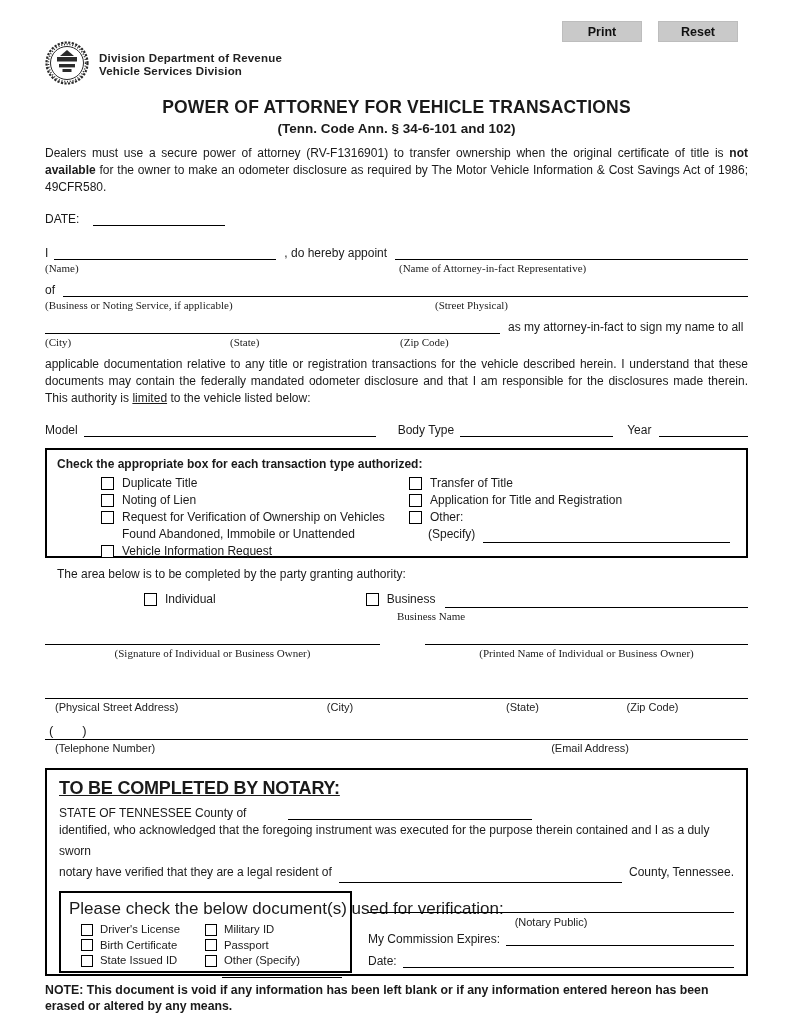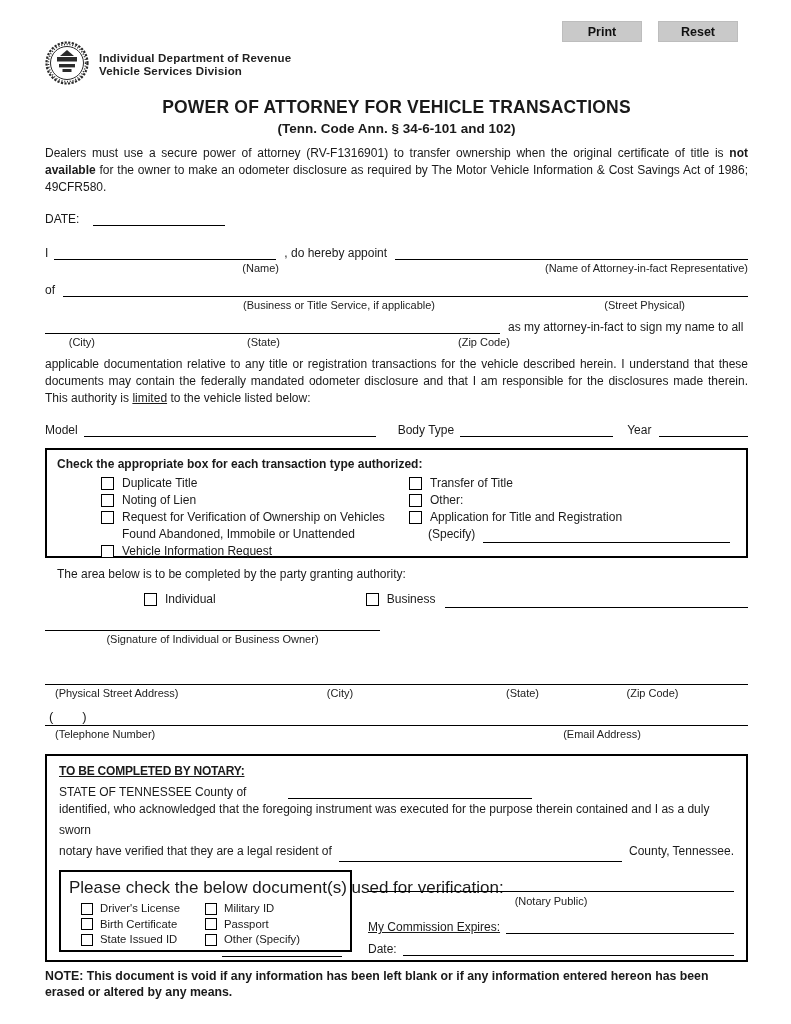--- a/index.html
+++ b/index.html
@@ -25,40 +25,40 @@
   
   .para{font-size:12px;line-height:17px;text-align:justify;margin:0;}
   .intro{margin-top:9px;}
   .b{font-weight:bold;}
   .u{text-decoration:underline;}
   
   .row{display:flex;align-items:flex-end;font-size:12px;}
   .row span{white-space:nowrap;}
   .bl{border-bottom:1.5px solid #000;height:14px;box-sizing:border-box;}
   .labels{display:flex;font-size:11px;color:#222;margin-top:2px;}
-  .labels .c{text-align:right;white-space:nowrap;}
+  .labels .c{text-align:left;white-space:nowrap;font-family:Liberation Serif, serif;}
   .gap{flex:none;}
   .fill{flex:1;}
   
   .cb{width:11px;height:11px;border:1.5px solid #000;background:#fff;flex:none;display:inline-block;box-sizing:content-box;}
   .cb.sm{width:10px;height:10px;}
   .ck{display:flex;align-items:center;gap:8px;line-height:17px;font-size:12px;}
   
   .obox{border:2px solid #000;box-sizing:border-box;}
   
   .tbox{margin-top:11px;height:110px;padding:7px 10px;}
   .tbox .ttl{font-weight:bold;font-size:12px;margin-bottom:4px;}
   .tcols{display:flex;}
   .tleft{width:352px;padding-left:44px;box-sizing:border-box;}
   .tright{flex:1;}
   .ck2{margin-left:21px;line-height:17px;font-size:12px;}
   .spec{display:flex;align-items:flex-end;margin-left:19px;line-height:17px;font-size:12px;}
   
   .nbox{margin-top:12px;height:208px;padding:8px 12px;}
-  .nttl{font-weight:bold;font-size:12px;text-decoration:underline;letter-spacing:-.2px;}
+  .nttl{font-weight:bold;font-size:18px;text-decoration:underline;letter-spacing:-.2px;}
   .vbox{border:2px solid #000;width:293px;padding:6px 8px;box-sizing:border-box;height:82px;}
   .vttl{font-size:17px;margin-bottom:3px;white-space:nowrap;}
   .vcols{display:flex;}
   .vleft{width:137px;padding-left:12px;box-sizing:border-box;}
   .vright{flex:1;}
   .vck{display:flex;align-items:center;gap:7px;line-height:15.5px;font-size:11.3px;}
   
   .note{margin-top:7px;font-size:12.3px;font-weight:bold;line-height:15.5px;text-align:left;}
   .pre{white-space:pre;}
 </style>
@@ -76,21 +76,21 @@
         <circle cx="22" cy="22" r="20.5" fill="#fff" stroke="#2b2b2b" stroke-width="2.2" stroke-dasharray="2.2 1.4"></circle>
         <circle cx="22" cy="22" r="16.5" fill="none" stroke="#2b2b2b" stroke-width="1"></circle>
         <circle cx="22" cy="22" r="18.6" fill="none" stroke="#2b2b2b" stroke-width="1.6" stroke-dasharray="1 1.8"></circle>
         <rect x="12" y="16" width="20" height="4.5" fill="#2b2b2b"></rect>
         <path d="M15 15 L22 9 L29 15 Z" fill="#2b2b2b"></path>
         <rect x="14" y="23" width="16" height="3.4" fill="#2b2b2b"></rect>
         <rect x="17.5" y="28" width="9" height="3" fill="#2b2b2b"></rect>
       </svg>
     </span>
     <div class="dept">
-      <div>Individual Department of Revenue</div>
+      <div>Division Department of Revenue</div>
       <div>Vehicle Services Division</div>
     </div>
   </div>
 
   <div class="title">POWER OF ATTORNEY FOR VEHICLE TRANSACTIONS</div>
   <div class="subtitle">(Tenn. Code Ann. § 34-6-101 and 102)</div>
 
   <p class="para intro"><span>Dealers must use a secure power of attorney (RV-F1316901) to transfer ownership when the original certificate of title is </span><span class="b">not available</span><span> for the owner to make an odometer disclosure as required by The Motor Vehicle Information &amp; Cost Savings Act of 1986; 49CFR580.</span></p>
 
   <div class="row" style="margin-top:16px;">
@@ -108,21 +108,21 @@
     <div class="c" style="width:234px;">(Name)</div>
     <div class="gap" style="width:120px;"></div>
     <div class="c fill">(Name of Attorney-in-fact Representative)</div>
   </div>
 
   <div class="row" style="margin-top:9px;">
     <span>of</span>
     <div class="bl fill" style="margin-left:8px;"></div>
   </div>
   <div class="labels">
-    <div class="c" style="width:390px;">(Business or Title Service, if applicable)</div>
+    <div class="c" style="width:390px;">(Business or Noting Service, if applicable)</div>
     <div class="c" style="width:250px;">(Street Physical)</div>
     <div class="fill"></div>
   </div>
 
   <div class="row" style="margin-top:9px;">
     <div class="bl gap" style="width:455px;"></div>
     <span style="margin-left:8px;">as my attorney-in-fact to sign my name  to all</span>
   </div>
   <div class="labels">
     <div class="c" style="width:50px;">(City)</div>
@@ -166,25 +166,25 @@
             <span>Vehicle Information Request</span>
           </div>
       </div>
       <div class="tright">
         <div class="ck">
             <span class="cb"></span>
             <span>Transfer of Title</span>
           </div>
         <div class="ck">
             <span class="cb"></span>
+            <span>Application for Title and Registration</span>
+          </div>
+        <div class="ck">
+            <span class="cb"></span>
             <span>Other:</span>
-          </div>
-        <div class="ck">
-            <span class="cb"></span>
-            <span>Application for Title and Registration</span>
           </div>
         <div class="spec">
             <span>(Specify)</span>
             <div class="bl fill" style="margin-left:8px;margin-right:6px;"></div>
           </div>
       </div>
     </div>
   </div>
 
   <div style="margin-top:9px;margin-left:12px;font-size:12px;">The area below is to be completed by the party granting authority:</div>
@@ -193,43 +193,52 @@
     <div class="ck" style="margin-left:55px;padding-left:44px;">
         <span class="cb"></span>
         <span>Individual</span>
       </div>
     <div class="ck" style="margin-left:150px;">
         <span class="cb"></span>
         <span>Business</span>
       </div>
     <div class="bl fill" style="margin-left:10px;"></div>
   </div>
+  <div class="labels">
+    <div class="gap" style="width:352px;"></div>
+    <div class="c fill">Business Name</div>
+  </div>
 
   <div style="display:flex;margin-top:22px;">
     <div style="width:335px;border-top:1.8px solid #000;">
       <div class="labels" style="justify-content:center;">
           <span class="c">(Signature of Individual or Business Owner)</span>
         </div>
     </div>
     <div style="width:45px;"></div>
+    <div style="flex:1;border-top:1.8px solid #000;">
+      <div class="labels" style="justify-content:center;">
+          <span class="c">(Printed Name of Individual or Business Owner)</span>
+        </div>
+    </div>
   </div>
 
   <div class="bl" style="margin-top:26px;"></div>
   <div style="position:relative;height:14px;font-size:11px;color:#222;margin-top:2px;">
     <span style="position:absolute;left:10px;">(Physical Street Address)</span>
     <span style="position:absolute;left:250px;width:90px;text-align:center;">(City)</span>
     <span style="position:absolute;left:430px;width:95px;text-align:center;">(State)</span>
     <span style="position:absolute;left:560px;width:95px;text-align:center;">(Zip Code)</span>
   </div>
 
   <div style="margin-top:8px;font-size:13px;padding-left:4px;"><span class="pre">(        )</span></div>
   <div class="bl" style="height:2px;"></div>
   <div style="position:relative;height:14px;font-size:11px;color:#222;margin-top:2px;">
     <span style="position:absolute;left:10px;">(Telephone Number)</span>
-    <span style="position:absolute;left:472px;width:170px;text-align:center;">(Email Address)</span>
+    <span style="position:absolute;left:460px;width:170px;text-align:center;">(Email Address)</span>
   </div>
 
   <div class="obox nbox">
     <div class="nttl">TO BE COMPLETED BY NOTARY:</div>
     <div class="row" style="margin-top:7px;gap:34px;">
       <span>STATE OF TENNESSEE County of</span>
       <div class="bl gap" style="width:244px;margin-left:8px;"></div>
     </div>
     <div style="font-size:12px;line-height:21px;">identified, who acknowledged that the foregoing instrument was executed for the purpose therein contained and I as a duly sworn</div>
     <div class="row" style="line-height:21px;">
@@ -271,21 +280,21 @@
                 <span>Other (Specify)</span>
               </div>
             <div class="bl" style="width:120px;margin-left:17px;margin-top:3px;height:6px;"></div>
           </div>
         </div>
       </div>
 
       <div style="flex:1;padding-left:16px;">
         <div class="bl" style="margin-top:20px;height:2px;"></div>
         <div style="text-align:center;font-size:11px;color:#222;margin-top:3px;">(Notary Public)</div>
-        <div class="row" style="margin-top:13px;text-decoration:underline;">
+        <div class="row" style="margin-top:4px;">
           <span>My Commission Expires:</span>
           <div class="bl fill" style="margin-left:6px;"></div>
         </div>
         <div class="row" style="margin-top:8px;">
           <span>Date:</span>
           <div class="bl fill" style="margin-left:6px;"></div>
         </div>
       </div>
     </div>
   </div>

